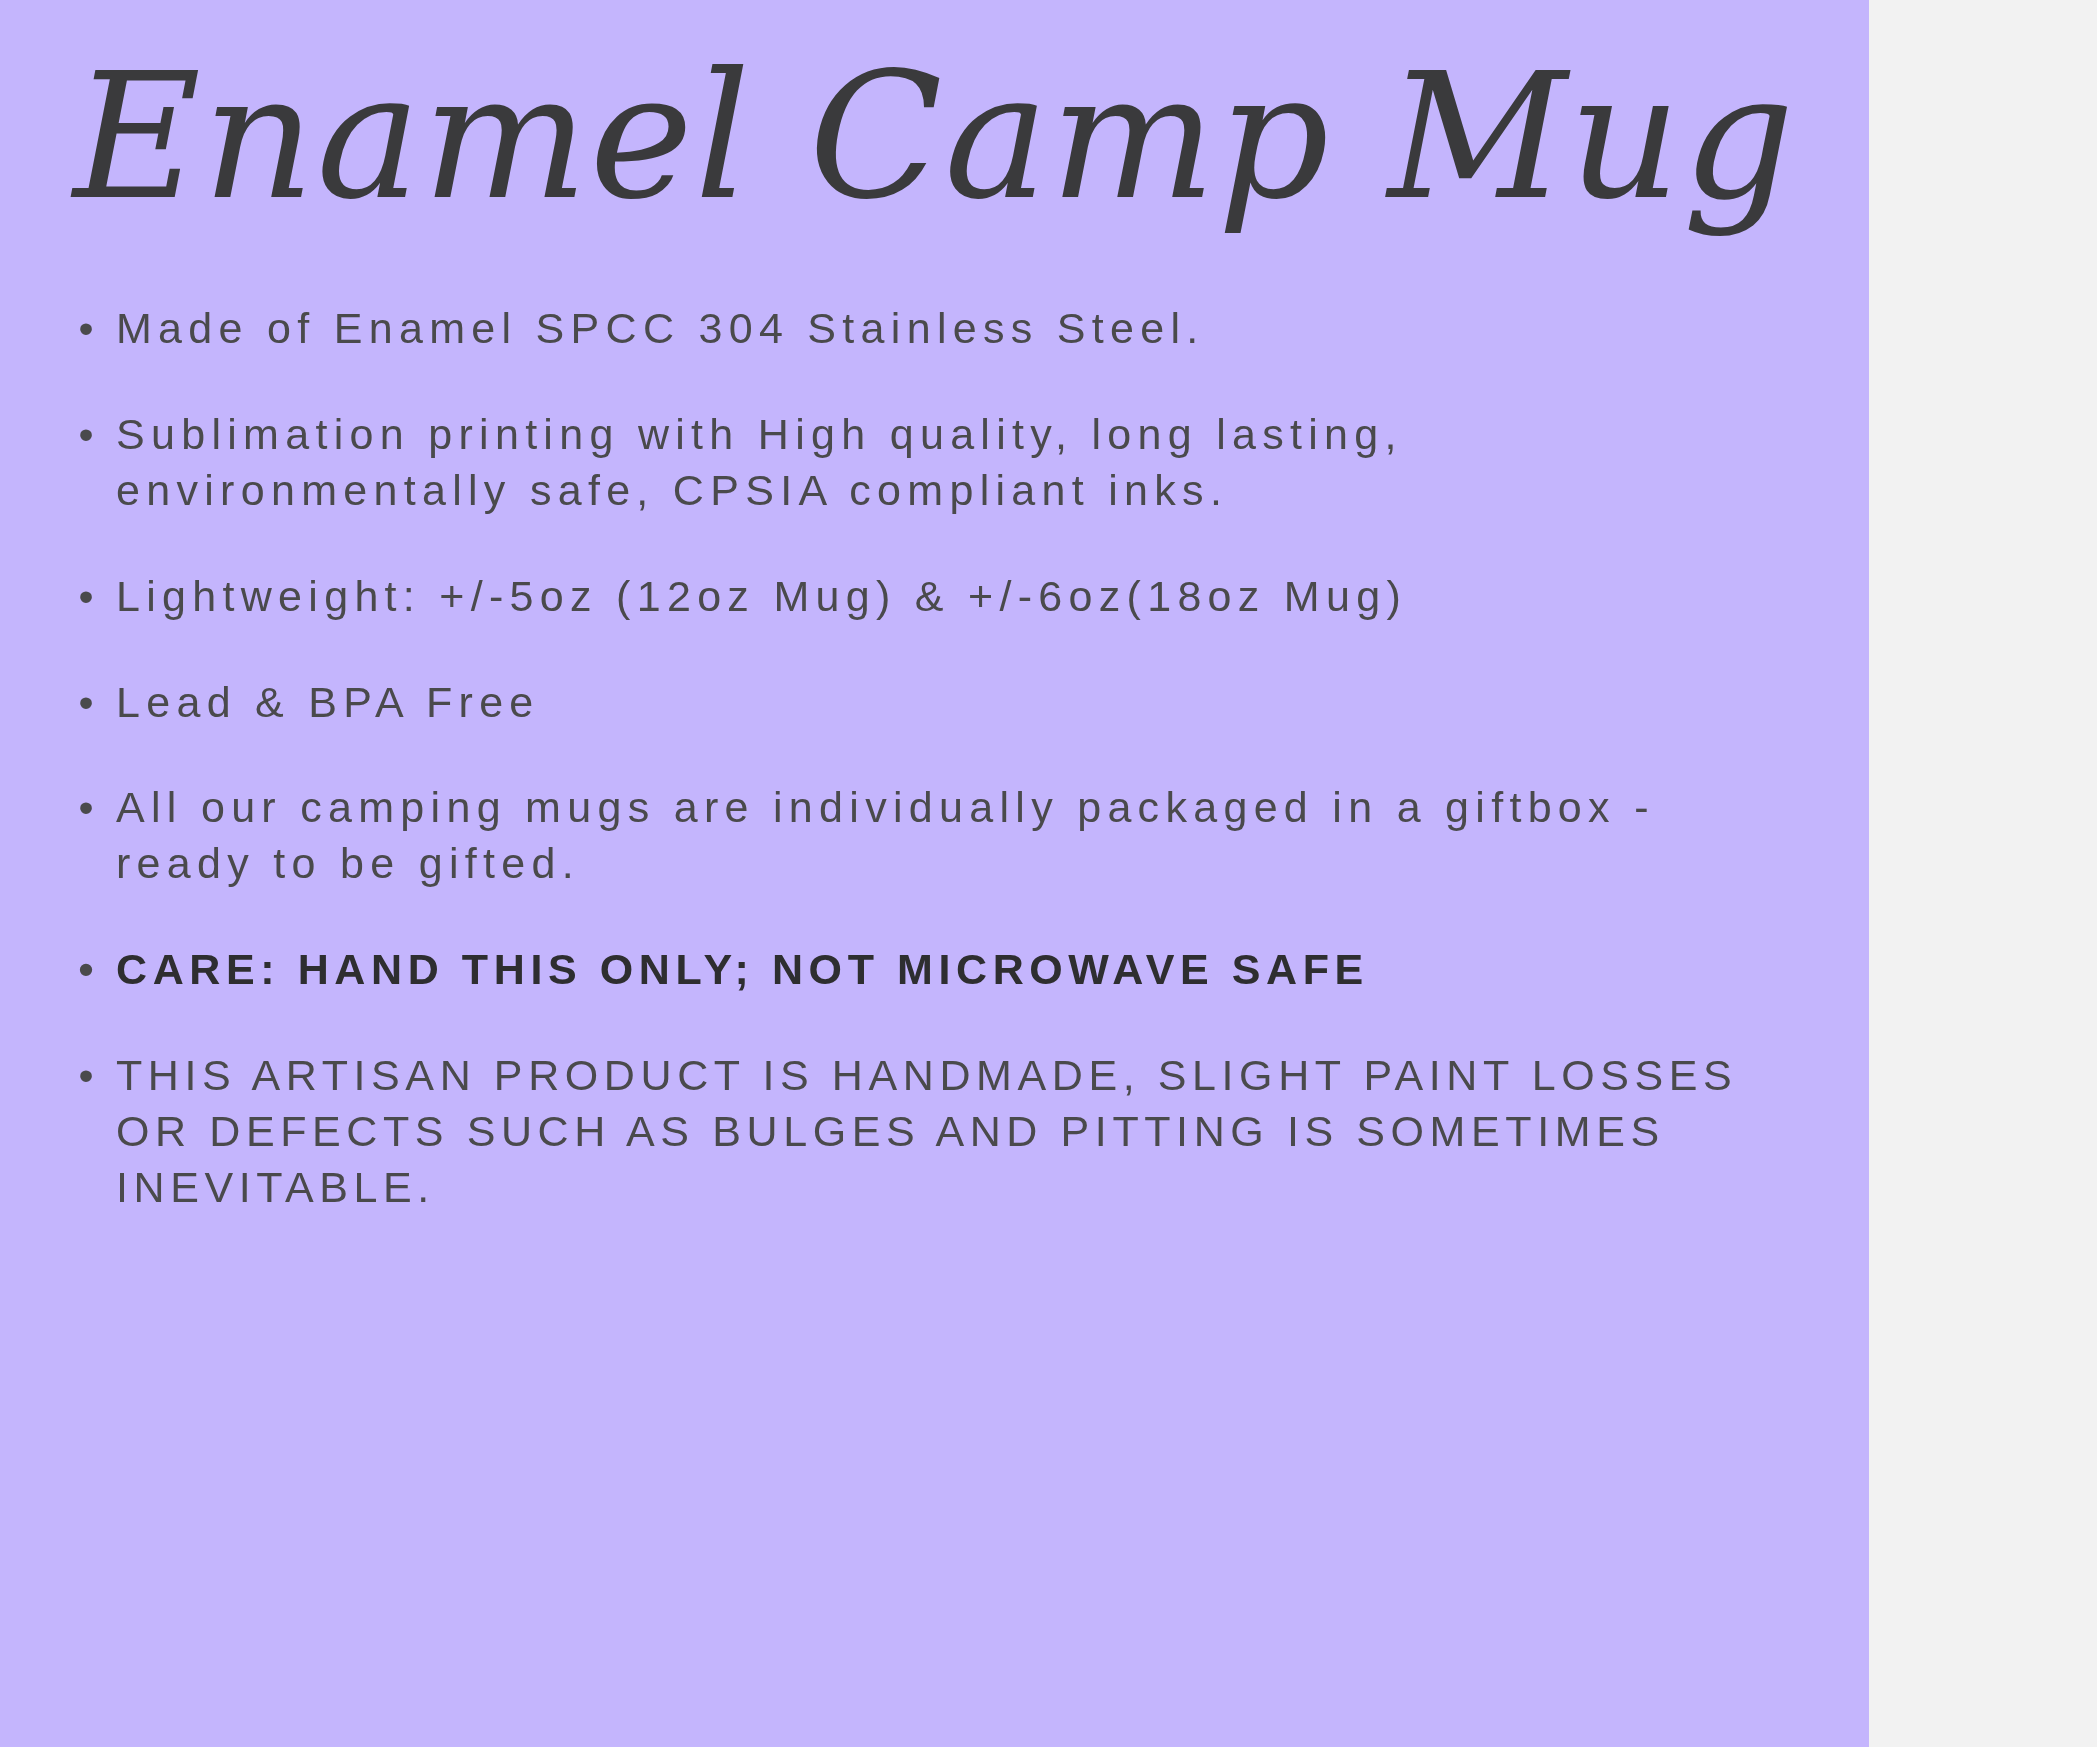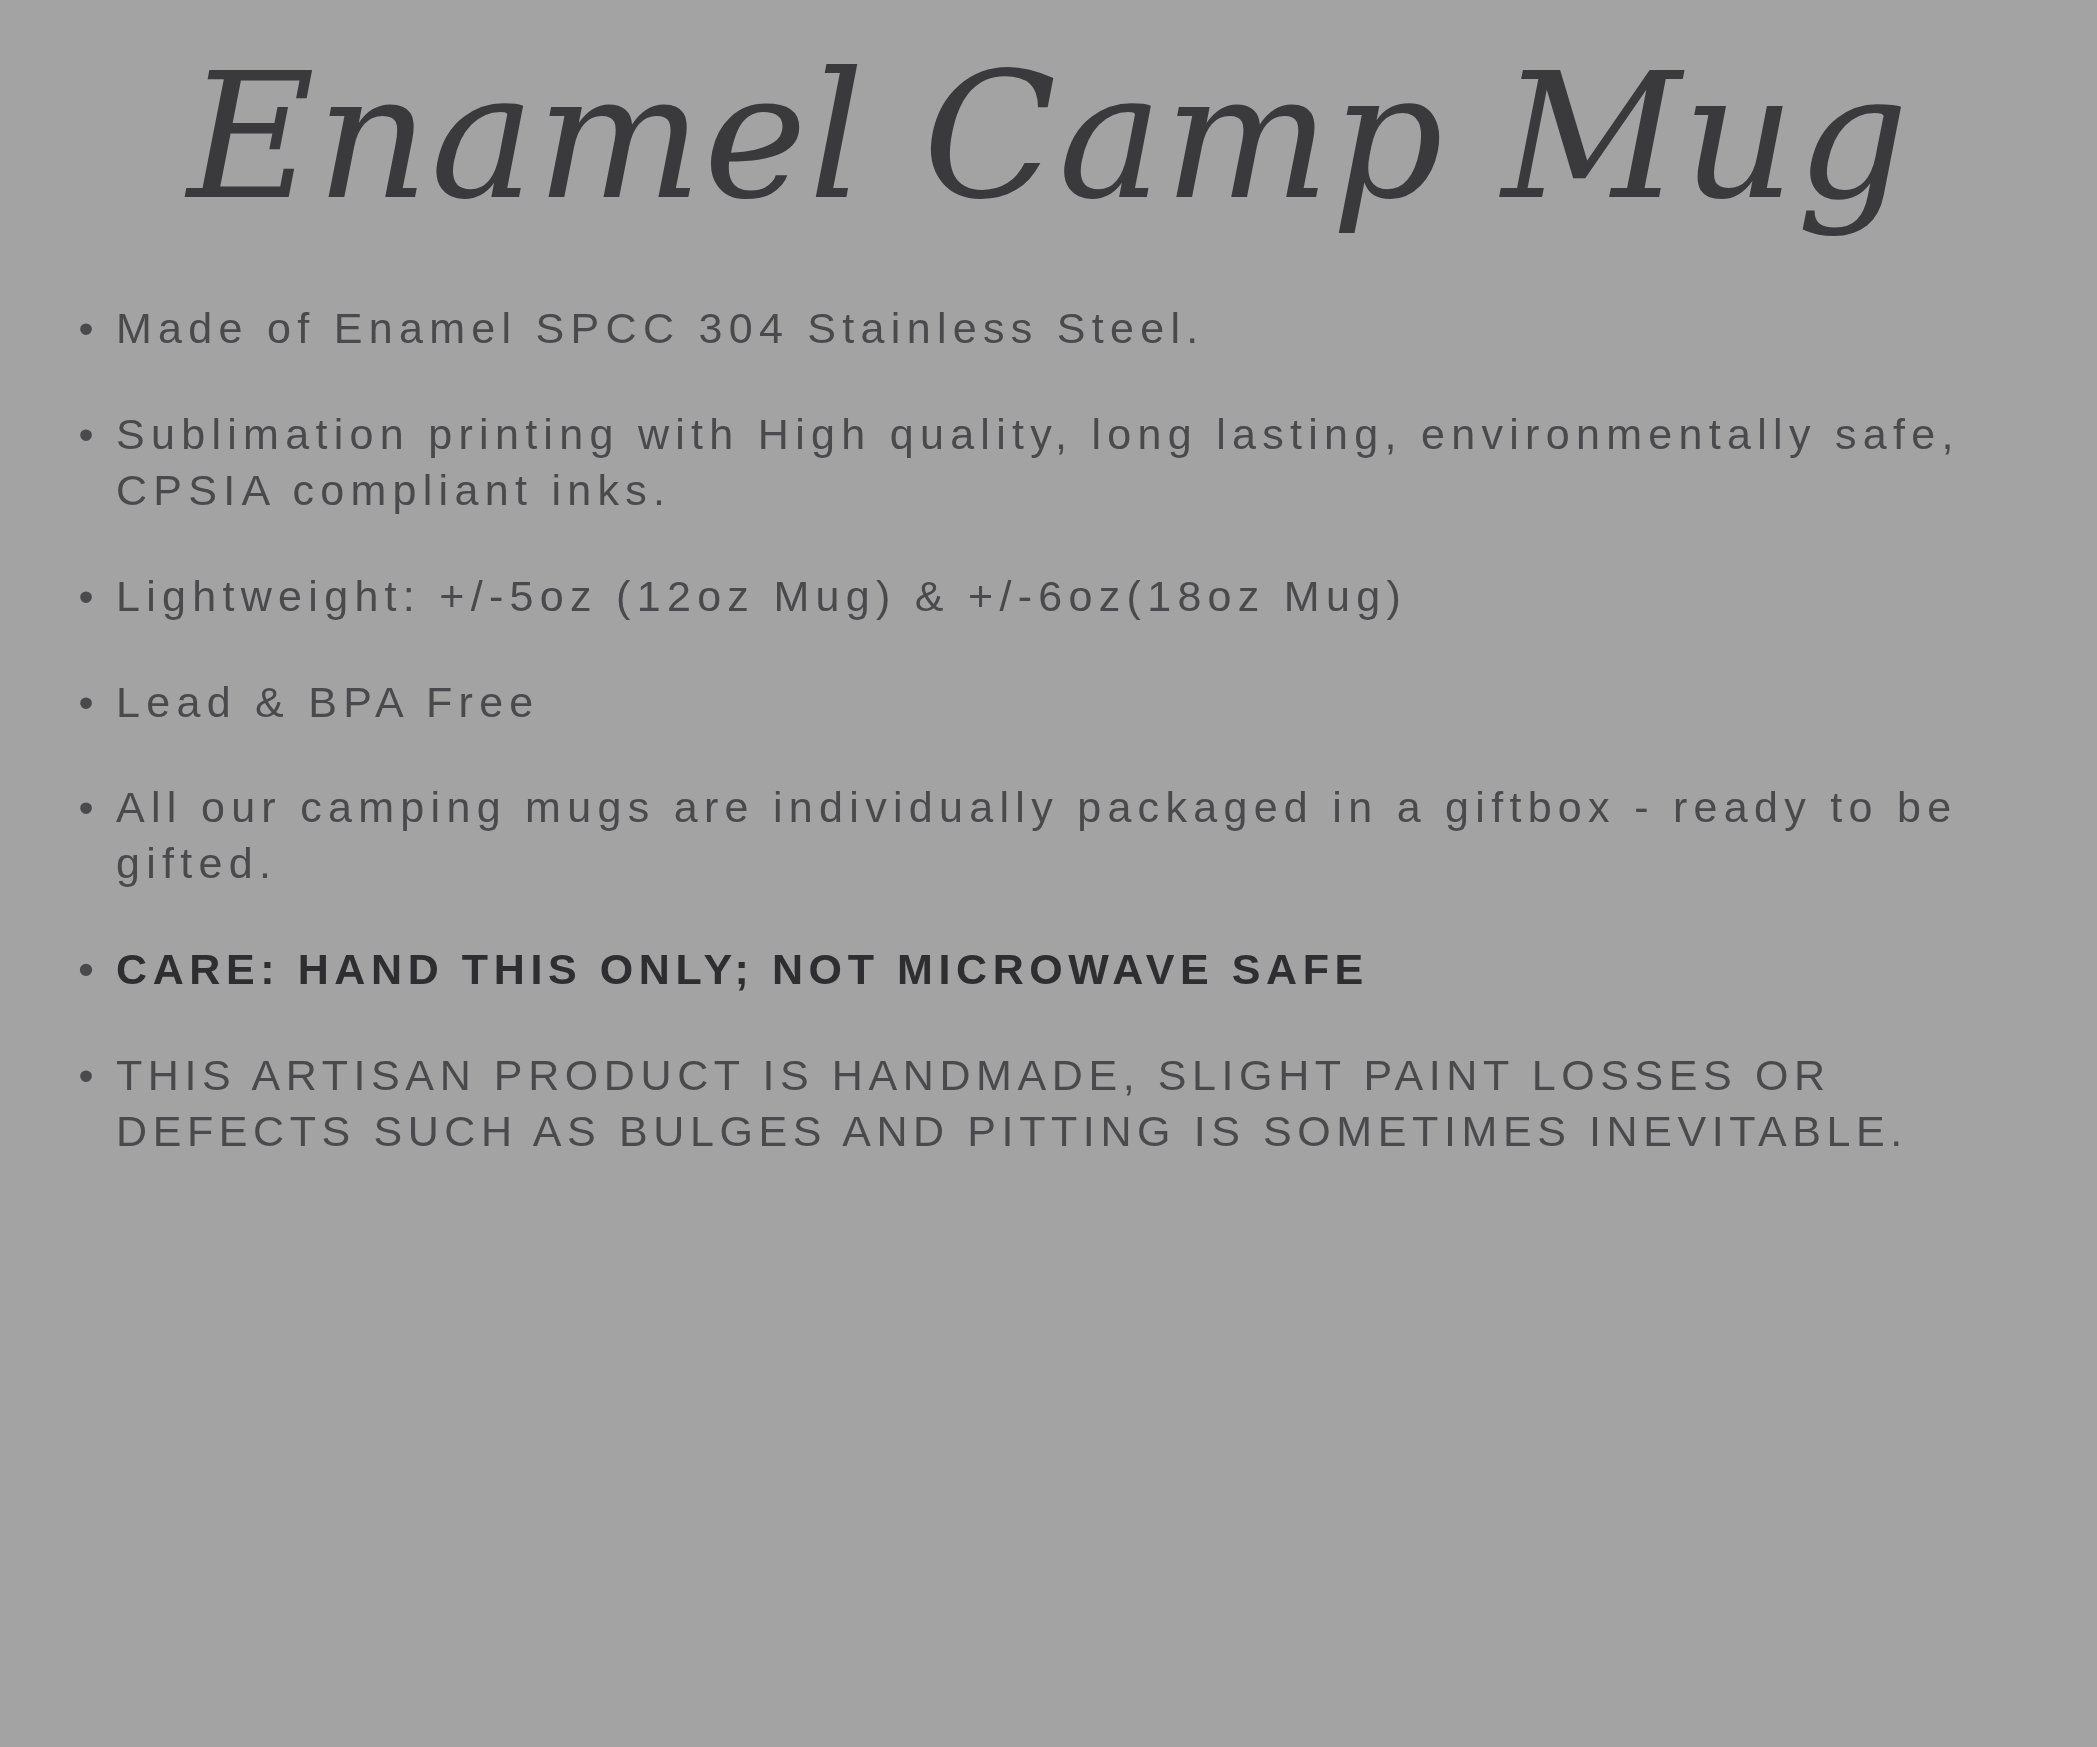--- a/index.html
+++ b/index.html
@@ -8,23 +8,23 @@
   }
   body {
     width: 2097px;
     height: 1748px;
     background: #f2f2f2;
     font-family: "Liberation Sans", sans-serif;
     color: #3b3b3b;
     overflow: hidden;
   }
   .page {
-    width: 2097px;
+    width: 1869px;
     height: 1748px;
-    background: #a3a3a3;
+    background: #c4b5fd;
     position: relative;
     box-sizing: border-box;
   }
   .title {
     text-align: center;
     font-family: "DejaVu Serif", serif;
     font-style: italic;
     font-weight: 400;
     font-size: 175px;
     line-height: 1.0;

